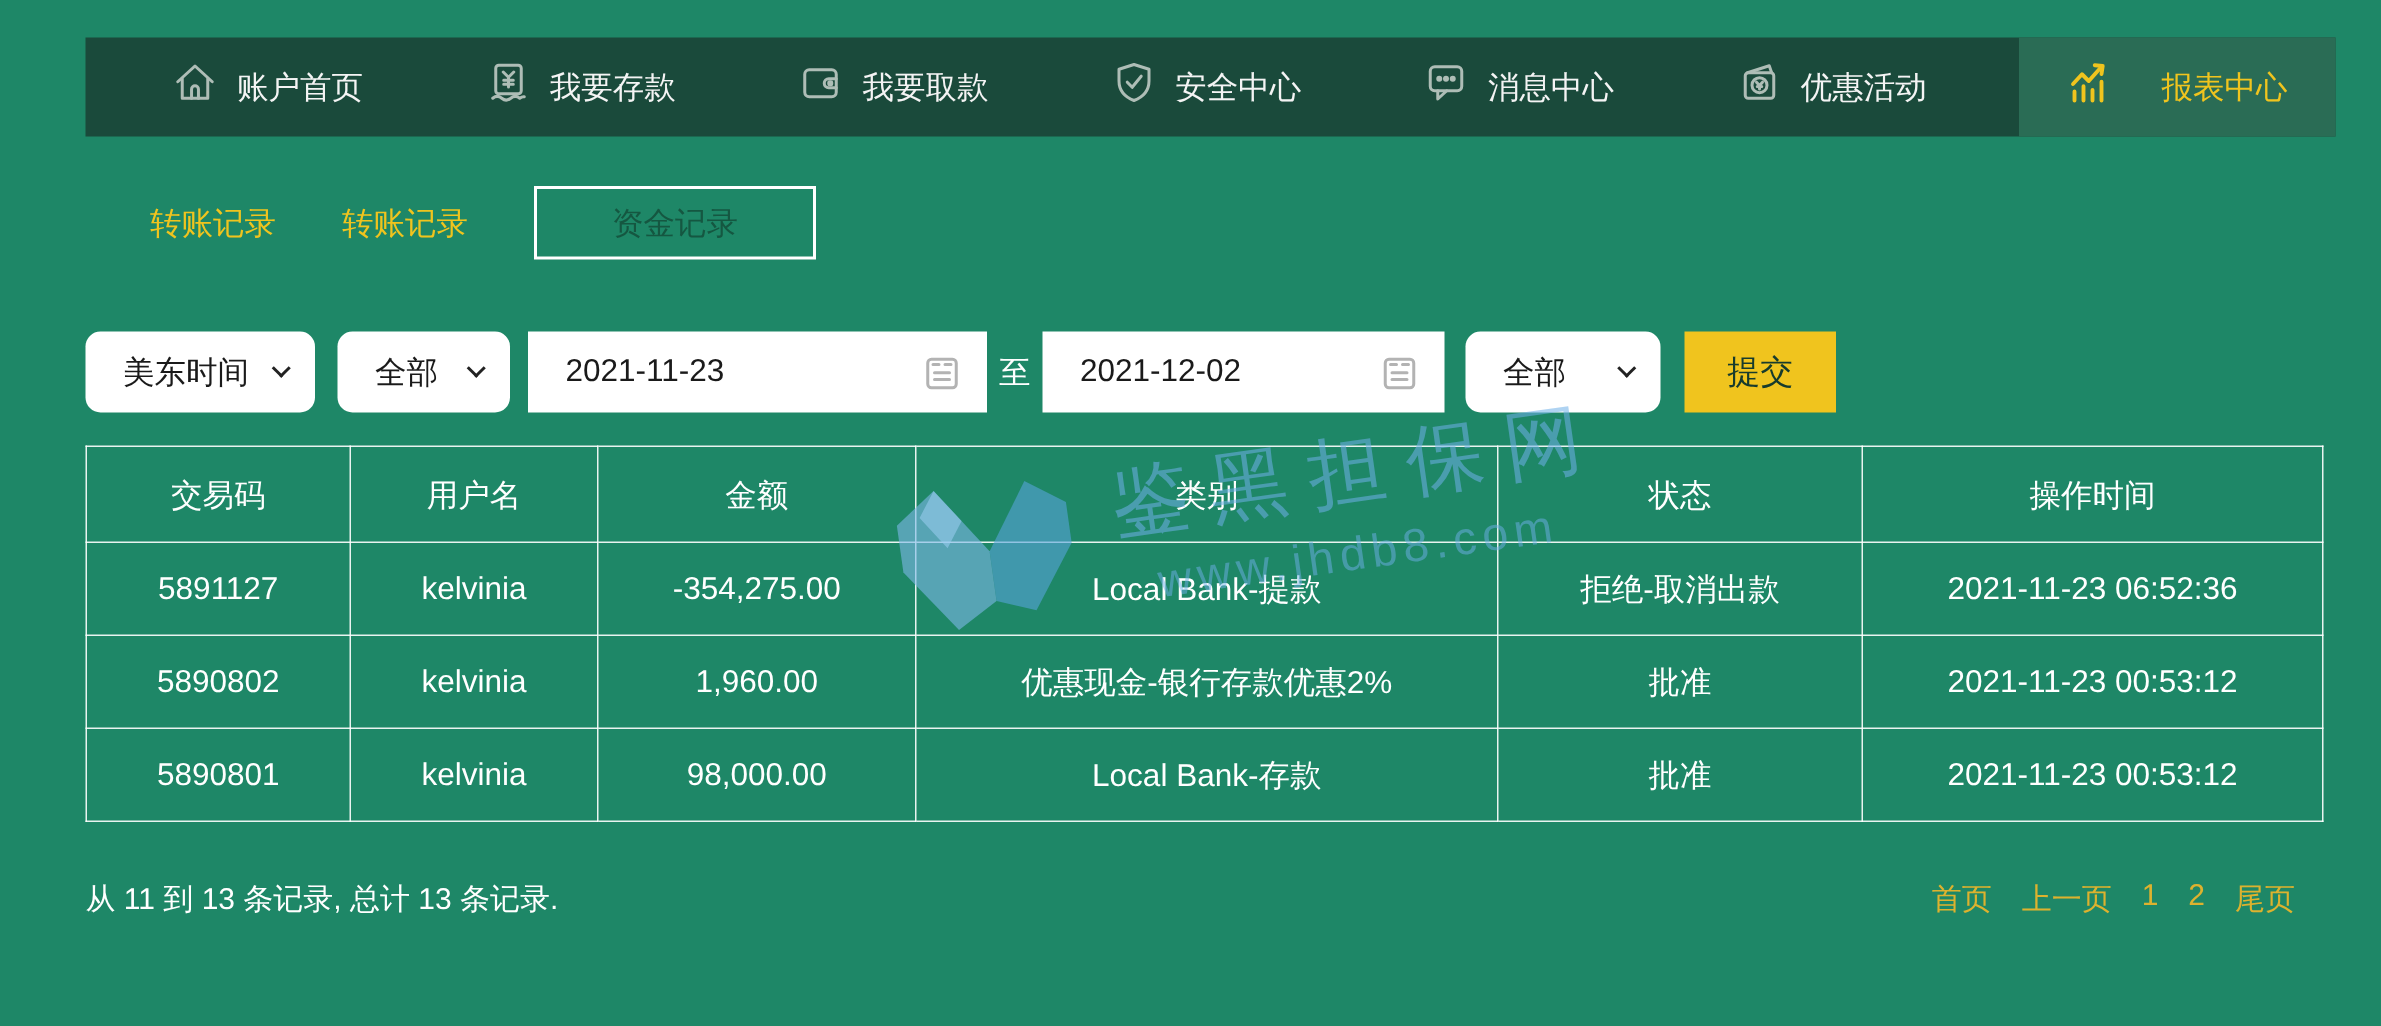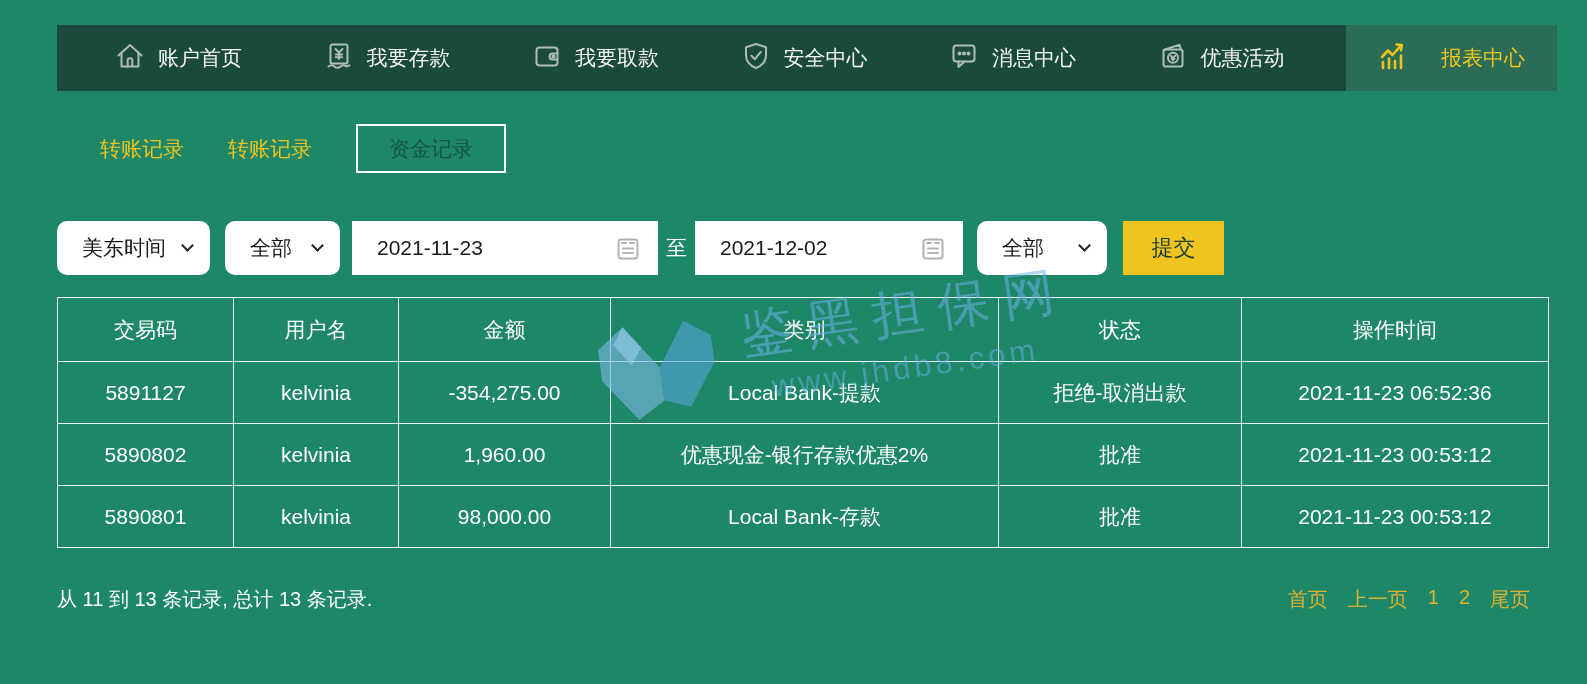--- a/index.html
+++ b/index.html
@@ -29,21 +29,21 @@
   .nav-item.active{
     background:var(--nav-active-bg); color:var(--accent-yellow); padding:0 32px;gap:31px;
   }
   
   .tabs{
     position:absolute; left:100px; top:124px; height:49px;
     display:flex; align-items:center; gap:44px;
   }
   .tab{font-size:21px; color:var(--accent-yellow); cursor:pointer; white-space:nowrap;}
   .tab.active{
-    color:#155741; border:2px solid #fff; padding:0 31px; height:49px;
+    color:#155741; border:2px solid #fff; padding:0 50px; height:49px;
     display:flex; align-items:center;
   }
   
   .filters{
     position:absolute; left:57px; top:221px; height:54px;
     display:flex; align-items:center;
   }
   .select-box{
     background:#fff; height:54px; display:flex; align-items:center;
     justify-content:space-between; padding:0 18px 0 25px; cursor:pointer; color:#1a1a1a;border-radius:10px;

